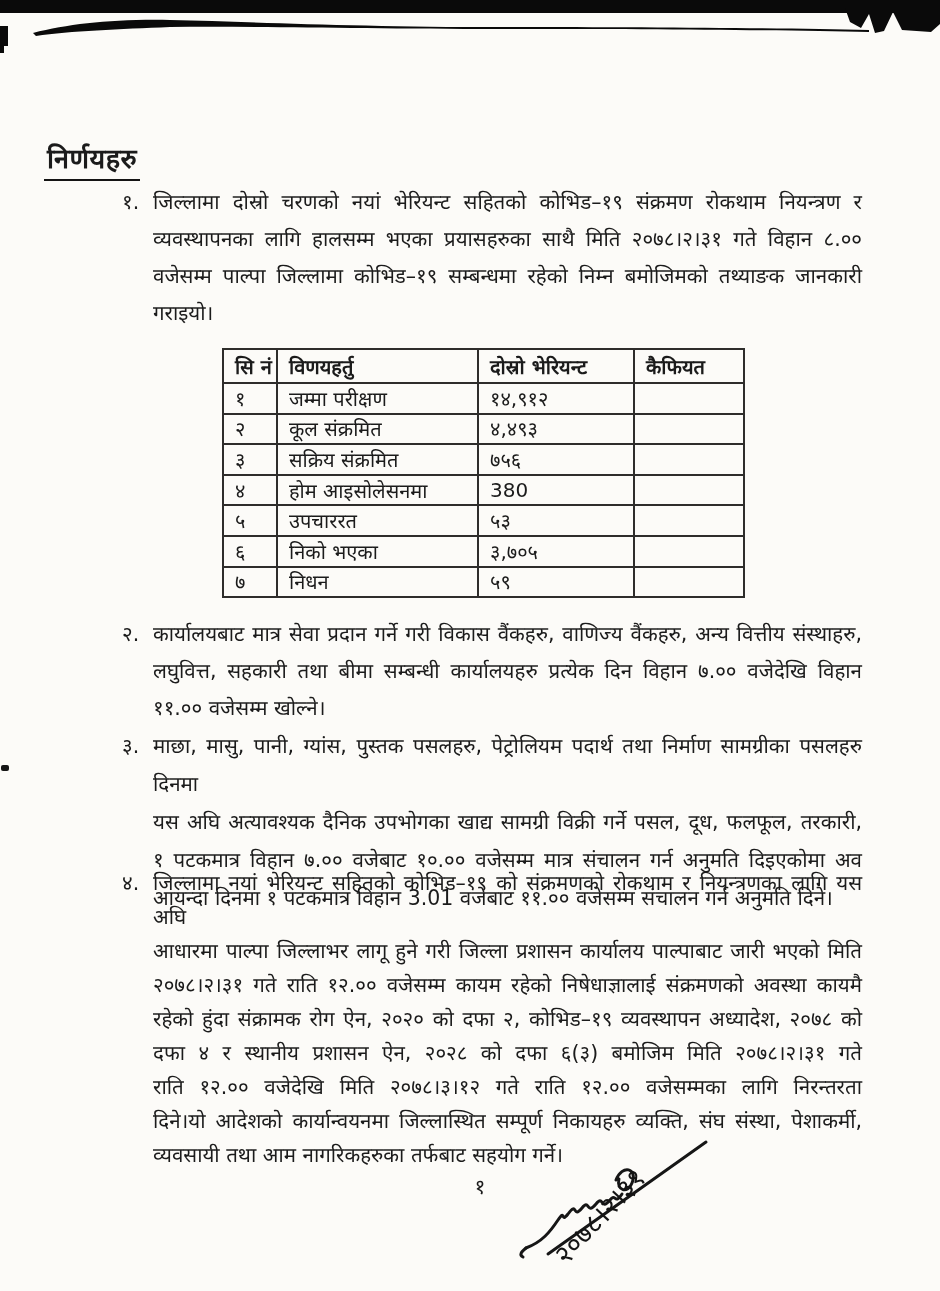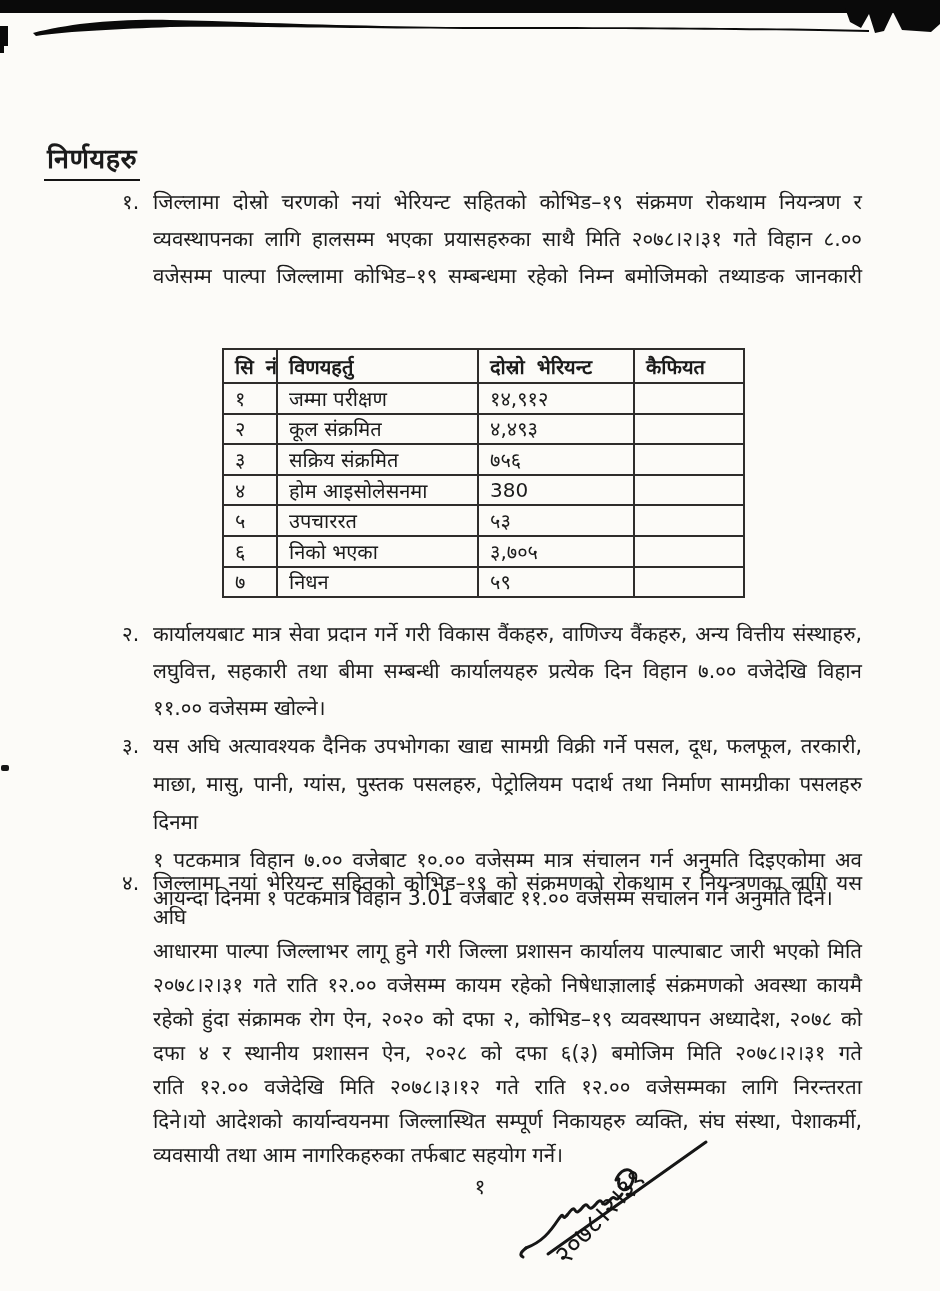--- a/index.html
+++ b/index.html
@@ -36,21 +36,21 @@
   #stats-table{
     position:absolute;left:222px;top:348px;
     border-collapse:collapse;table-layout:fixed;width:521px;
     font-size:20px;
   }
   #stats-table th,#stats-table td{
     border:2px solid #2e2d2b;
     padding:0 0 0 11px;text-align:left;vertical-align:middle;
     overflow:hidden;white-space:nowrap;
   }
-  #stats-table th{height:32px;font-weight:bold;font-family:Liberation Mono, monospace;}
+  #stats-table th{height:32px;font-weight:bold;}
   #stats-table td{height:28.6px;}
   
   #page-number{position:absolute;left:446px;top:1172px;width:68px;text-align:center;font-size:21px;}
   
   #signature{position:absolute;left:520px;top:1128px;width:220px;height:150px;overflow:visible;}
   #signature text{font-size:27px;fill:#141414;}
 </style>
 </head>
 <body>
 
@@ -66,35 +66,36 @@
 <div class="title-wrap">
   <span class="title">निर्णयहरु</span>
 </div>
 
 <div class="para lh37" id="para-1">
   <span class="pnum">१.</span>
   <div class="plines">
       <div class="line">जिल्लामा दोस्रो चरणको नयां भेरियन्ट सहितको कोभिड–१९ संक्रमण रोकथाम नियन्त्रण र</div>
       <div class="line">व्यवस्थापनका लागि हालसम्म भएका प्रयासहरुका साथै मिति २०७८।२।३१ गते विहान ८.००</div>
       <div class="line">वजेसम्म पाल्पा जिल्लामा कोभिड–१९ सम्बन्धमा रहेको निम्न बमोजिमको तथ्याङक जानकारी</div>
+      <div class="line last">गराइयो।</div>
     </div>
 </div>
 <div class="para lh37" id="para-2">
   <span class="pnum">२.</span>
   <div class="plines">
       <div class="line">कार्यालयबाट मात्र सेवा प्रदान गर्ने गरी विकास वैंकहरु, वाणिज्य वैंकहरु, अन्य वित्तीय संस्थाहरु,</div>
       <div class="line">लघुवित्त, सहकारी तथा बीमा सम्बन्धी कार्यालयहरु प्रत्येक दिन विहान ७.०० वजेदेखि विहान</div>
       <div class="line last">११.०० वजेसम्म खोल्ने।</div>
     </div>
 </div>
 <div class="para lh38" id="para-3">
   <span class="pnum">३.</span>
   <div class="plines">
+      <div class="line">माछा, मासु, पानी, ग्यांस, पुस्तक पसलहरु, पेट्रोलियम पदार्थ तथा निर्माण सामग्रीका पसलहरु दिनमा</div>
       <div class="line">यस अघि अत्यावश्यक दैनिक उपभोगका खाद्य सामग्री विक्री गर्ने पसल, दूध, फलफूल, तरकारी,</div>
-      <div class="line">माछा, मासु, पानी, ग्यांस, पुस्तक पसलहरु, पेट्रोलियम पदार्थ तथा निर्माण सामग्रीका पसलहरु दिनमा</div>
       <div class="line">१ पटकमात्र विहान ७.०० वजेबाट १०.०० वजेसम्म मात्र संचालन गर्न अनुमति दिइएकोमा अव</div>
       <div class="line last">आयन्दा दिनमा १ पटकमात्र विहान 3.01 वजेबाट ११.०० वजेसम्म संचालन गर्न अनुमति दिने।</div>
     </div>
 </div>
 <div class="para lh34" id="para-4">
   <span class="pnum">४.</span>
   <div class="plines">
       <div class="line">जिल्लामा नयां भेरियन्ट सहितको कोभिड–१९ को संक्रमणको रोकथाम र नियन्त्रणका लागि यस अघि</div>
       <div class="line">आधारमा पाल्पा जिल्लाभर लागू हुने गरी जिल्ला प्रशासन कार्यालय पाल्पाबाट जारी भएको मिति</div>
       <div class="line">२०७८।२।३१ गते राति १२.०० वजेसम्म कायम रहेको निषेधाज्ञालाई संक्रमणको अवस्था कायमै</div>

